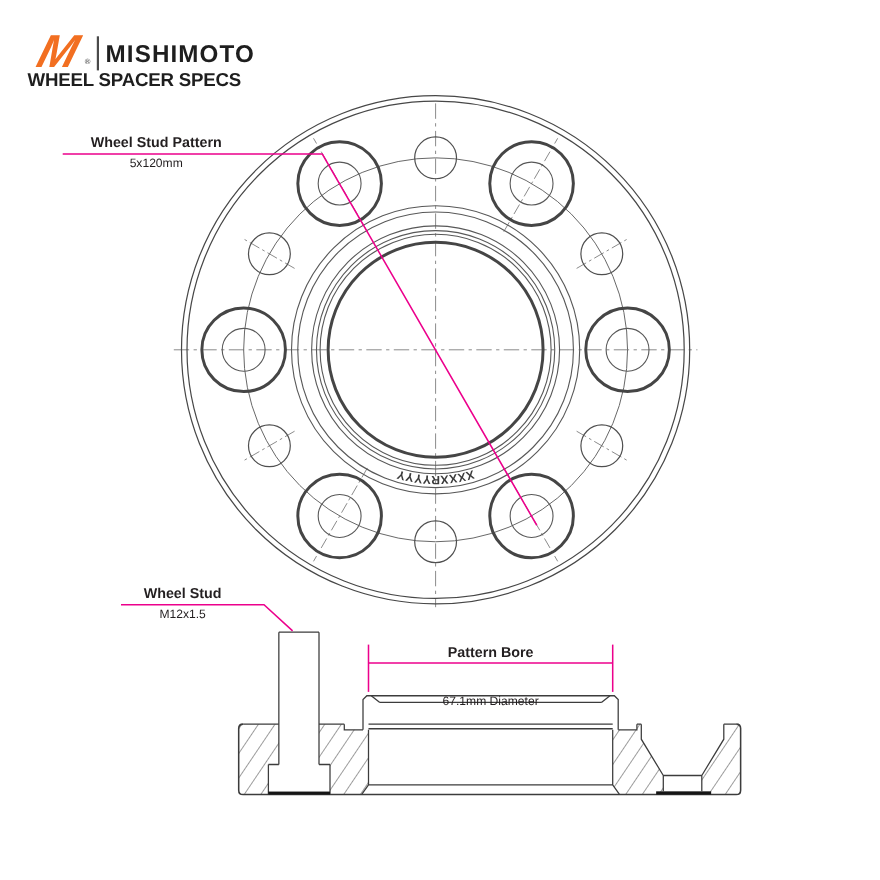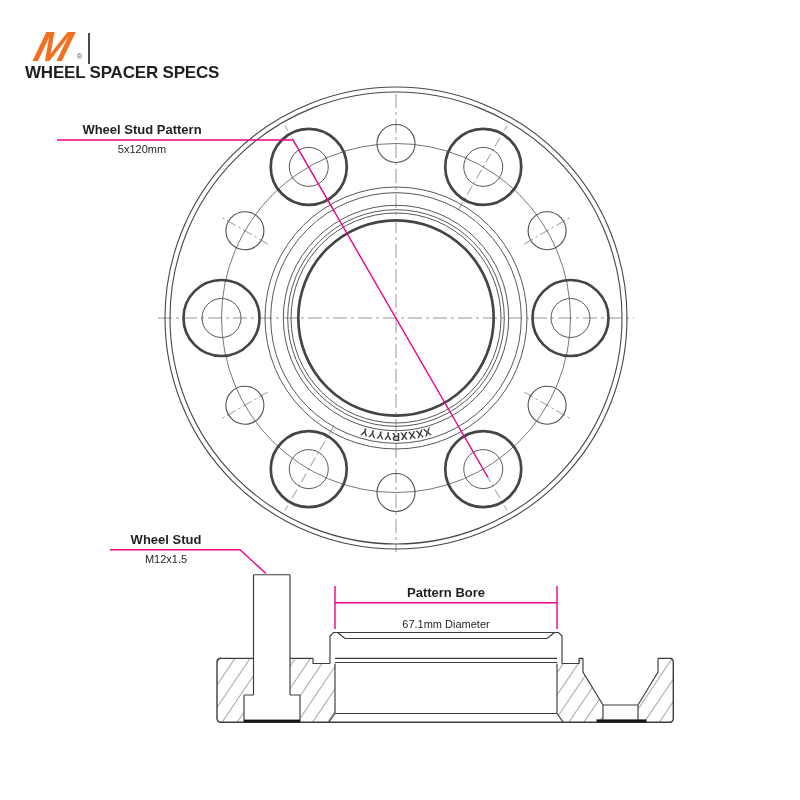--- a/index.html
+++ b/index.html
@@ -14,36 +14,37 @@
   .logo-divider{position:absolute;left:88px;top:33px;width:2px;height:31px;background:#4a4a4a;}
   .logo-box{position:absolute;left:24px;top:24px;}
   .lbl{position:absolute;text-align:center;color:#231f20;white-space:nowrap;}
   .lbl-title{font-size:13px;font-weight:bold;}
   .lbl-value{font-size:11px;font-weight:normal;}
   .t-stud-pattern{left:37px;top:122px;width:210px;}
   .v-stud-pattern{left:37px;top:143px;width:210px;}
   .t-wheel-stud{left:110px;top:532px;width:112px;}
   .v-wheel-stud{left:110px;top:553px;width:112px;}
   .t-center-bore{left:361px;top:585px;width:170px;}
-  .v-center-bore{left:361px;top:618px;width:170px;}
+  .v-center-bore{left:361px;top:632px;width:170px;}
 </style>
 </head>
 <body>
 
 <div class="page">
 
   <div class="logo-box">
     <svg width="62" height="42" viewBox="0 0 62 42">
       <g transform="translate(18 1) skewX(-16)">
         <text x="0" y="36" font-family="Liberation Sans, sans-serif" font-size="42" font-weight="bold" font-style="italic" fill="#F26F21">M</text>
       </g>
     </svg>
   </div>
   <div class="hdr-reg">®</div>
   <div class="logo-divider"></div>
+  <div class="hdr-brand">MISHIMOTO</div>
   <div class="hdr-title">WHEEL SPACER SPECS</div>
 
   <svg class="drawing-svg" width="800" height="800" viewBox="0 0 800 800">
     <defs>
       <pattern id="hatch" patternUnits="userSpaceOnUse" width="12.5" height="12.5" patternTransform="rotate(-56)">
         <line x1="0" y1="0" x2="12.5" y2="0" stroke="#4c4c4c" stroke-width="1"></line>
       </pattern>
       <path id="markArc" d="M453.25,417.2 A114.5,114.5 0 0 1 338.75,417.2" fill="none"></path>
     </defs>
 

